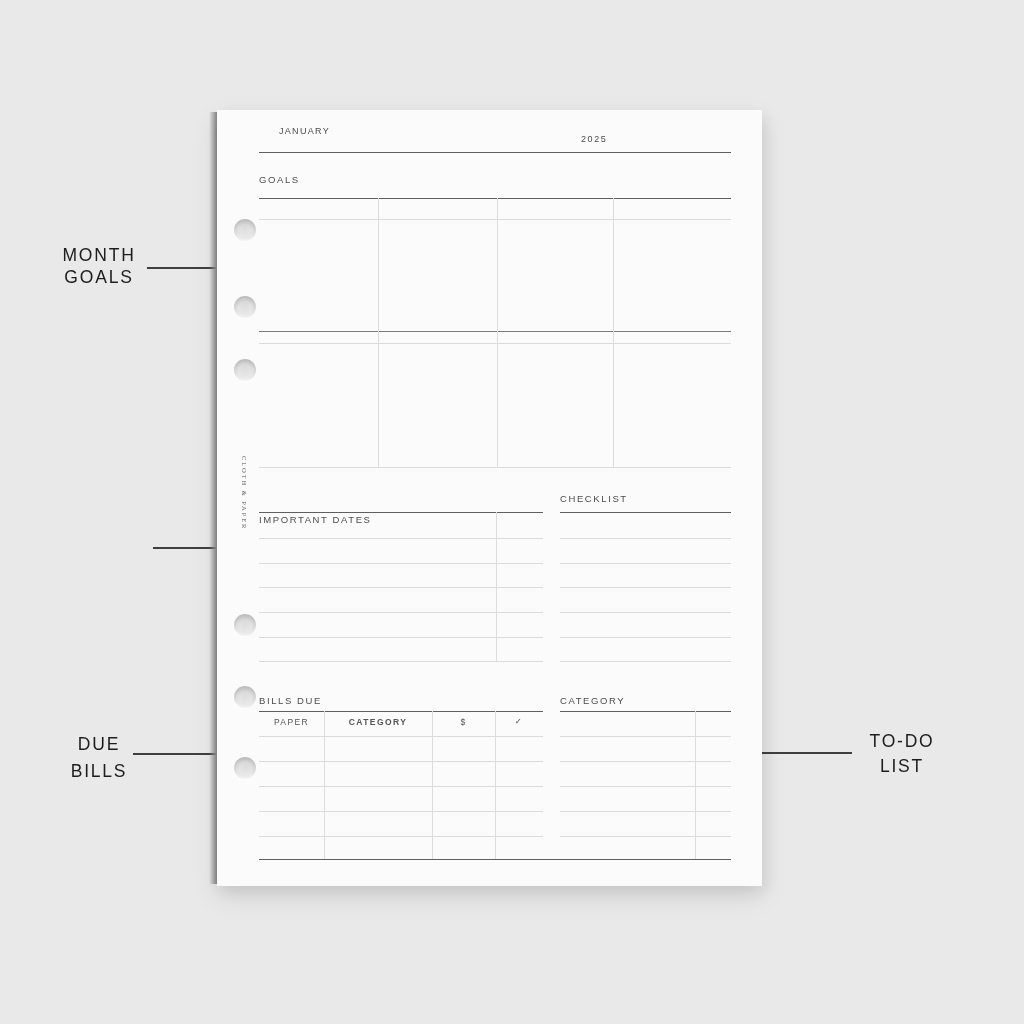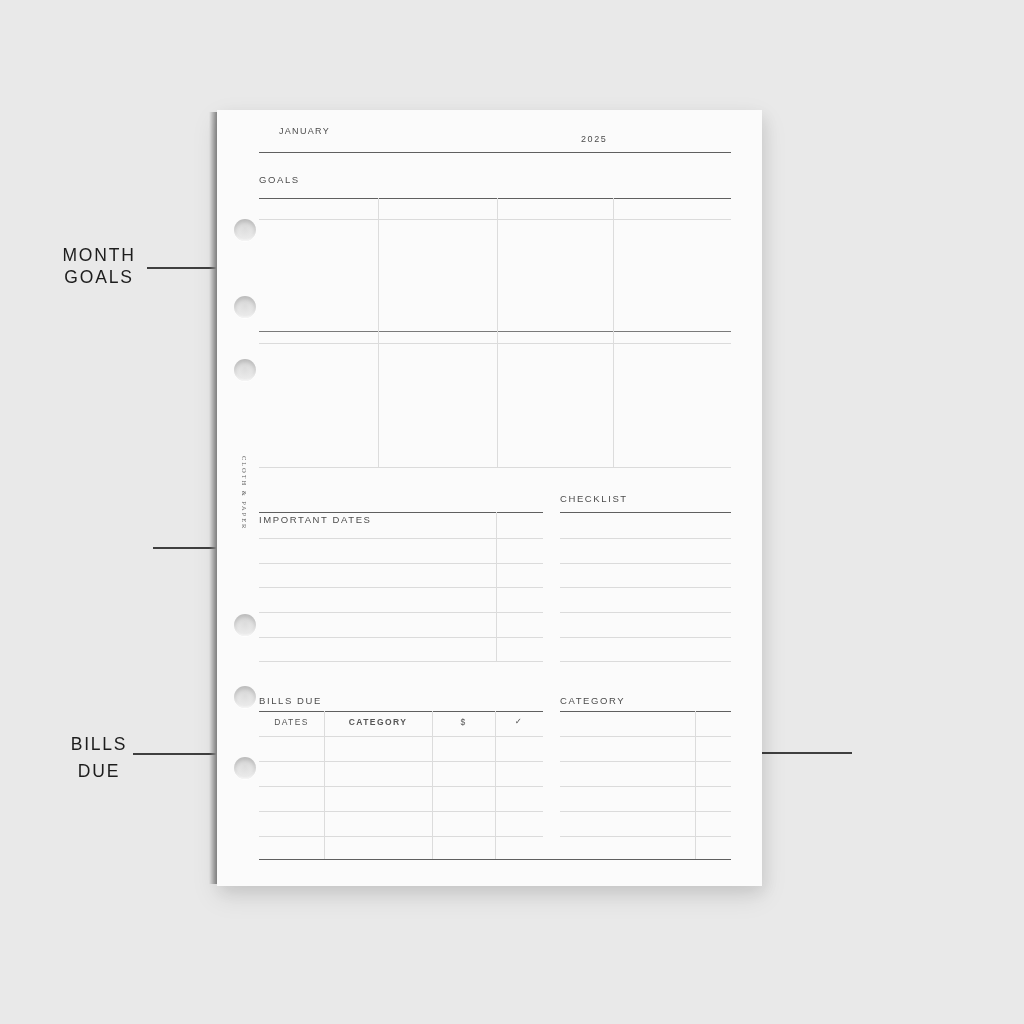--- a/index.html
+++ b/index.html
@@ -48,25 +48,29 @@
 
   <div class="annot lh22" style="left:18px;top:244px;width:162px;">
     <span>MONTH</span>
     <span>GOALS</span>
   </div>
   <div class="leader" style="left:147px;top:267px;width:141px;"></div>
 
   <div class="leader" style="left:153px;top:547px;width:136px;"></div>
 
   <div class="annot lh27" style="left:18px;top:731px;width:162px;">
+    <span>DUE</span>
     <span>BILLS</span>
-    <span>DUE</span>
   </div>
   <div class="leader" style="left:133px;top:753px;width:150px;"></div>
 
+  <div class="annot lh25" style="left:822px;top:729px;width:160px;">
+    <span>TO-DO</span>
+    <span>LIST</span>
+  </div>
   <div class="leader" style="left:713px;top:752px;width:139px;"></div>
 
   <div class="spine"></div>
 
   <div class="page">
 
     <div class="hole" style="left:17px;top:109px;"></div>
     <div class="hole" style="left:17px;top:186px;"></div>
     <div class="hole" style="left:17px;top:249px;"></div>
     <div class="hole" style="left:17px;top:504px;"></div>
@@ -103,21 +107,21 @@
     <div class="hd" style="left:343px;top:402px;width:171px;"></div>
     <div class="hl" style="left:343px;top:428px;width:171px;"></div>
     <div class="hl" style="left:343px;top:453px;width:171px;"></div>
     <div class="hl" style="left:343px;top:477px;width:171px;"></div>
     <div class="hl" style="left:343px;top:502px;width:171px;"></div>
     <div class="hl" style="left:343px;top:527px;width:171px;"></div>
     <div class="hl" style="left:343px;top:551px;width:171px;"></div>
 
     <div class="plabel" style="left:42px;top:585px;">BILLS DUE</div>
     <div class="hd" style="left:42px;top:601px;width:284px;"></div>
-    <div class="thead" style="left:42px;top:607px;width:65px;">DATES</div>
+    <div class="thead" style="left:42px;top:607px;width:65px;">PAPER</div>
     <div class="thead" style="left:107px;top:607px;width:108px;font-weight:bold;">CATEGORY</div>
     <div class="thead" style="left:215px;top:607px;width:63px;">$</div>
     <div class="thead" style="left:278px;top:606px;width:48px;">✓</div>
     <div class="hl" style="left:42px;top:626px;width:284px;"></div>
     <div class="hl" style="left:42px;top:651px;width:284px;"></div>
     <div class="hl" style="left:42px;top:676px;width:284px;"></div>
     <div class="hl" style="left:42px;top:701px;width:284px;"></div>
     <div class="hl" style="left:42px;top:726px;width:284px;"></div>
     <div class="vl" style="left:107px;top:601px;height:148px;"></div>
     <div class="vl" style="left:215px;top:601px;height:148px;"></div>

